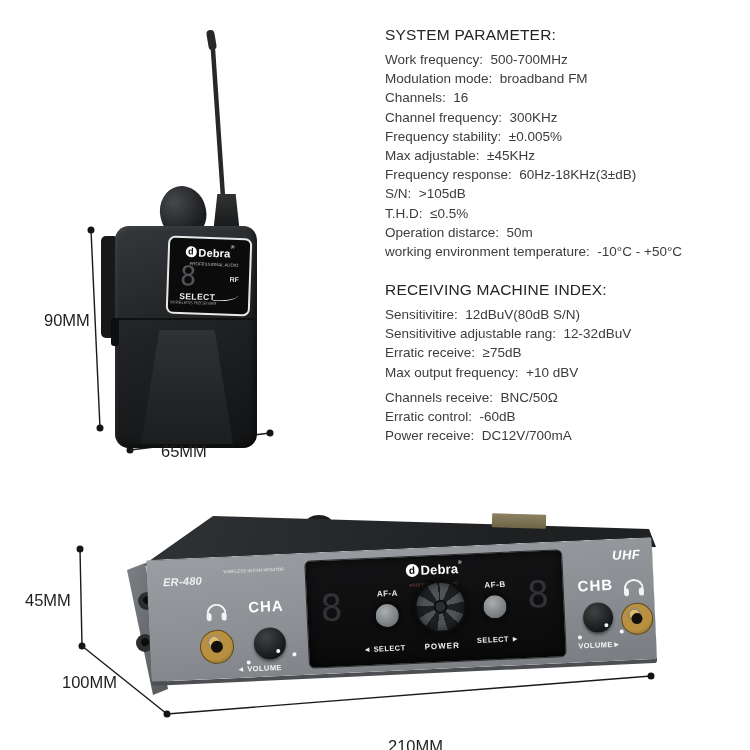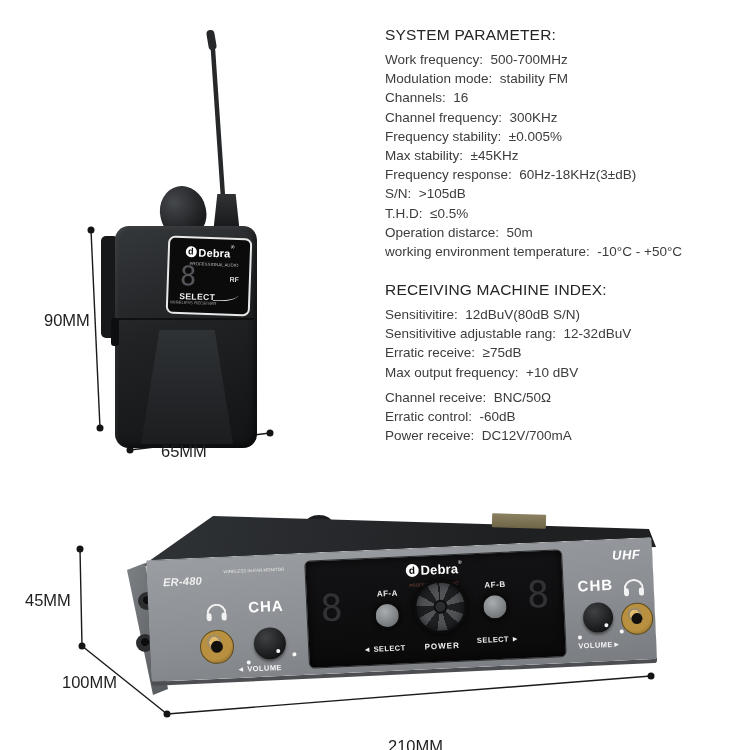--- a/index.html
+++ b/index.html
@@ -228,39 +228,39 @@
       <span class="kdot" style="left:428px;top:94px"></span>
       <span class="kdot" style="left:470px;top:90px"></span>
       <div class="rk-vol" style="left:428px;top:100px">VOLUME►</div>
       <div class="gold-jack" style="left:472px;top:64px;width:32px;height:32px"></div>
     </div>
   </div>
 
   <div class="spec-section" style="top:26px">
     <div class="spec-title">SYSTEM PARAMETER:</div>
     <div class="spec-item">Work frequency:  500-700MHz</div>
-    <div class="spec-item">Modulation mode:  stability FM</div>
+    <div class="spec-item">Modulation mode:  broadband FM</div>
     <div class="spec-item">Channels:  16</div>
     <div class="spec-item">Channel frequency:  300KHz</div>
     <div class="spec-item">Frequency stability:  ±0.005%</div>
-    <div class="spec-item">Max stability:  ±45KHz</div>
+    <div class="spec-item">Max adjustable:  ±45KHz</div>
     <div class="spec-item">Frequency response:  60Hz-18KHz(3±dB)</div>
     <div class="spec-item">S/N:  &gt;105dB</div>
     <div class="spec-item">T.H.D:  ≤0.5%</div>
     <div class="spec-item">Operation distarce:  50m</div>
     <div class="spec-item">working environment temperature:  -10°C - +50°C</div>
   </div>
 
   <div class="spec-section" style="top:281px">
     <div class="spec-title">RECEIVING MACHINE INDEX:</div>
     <div class="spec-item">Sensitivitire:  12dBuV(80dB S/N)</div>
     <div class="spec-item">Sensitivitive adjustable rang:  12-32dBuV</div>
     <div class="spec-item">Erratic receive:  ≥75dB</div>
     <div class="spec-item">Max output frequency:  +10 dBV</div>
   </div>
 
   <div class="spec-section" style="top:388px">
-    <div class="spec-item">Channel receive:  BNC/50Ω</div>
+    <div class="spec-item">Channels receive:  BNC/50Ω</div>
     <div class="spec-item">Erratic control:  -60dB</div>
     <div class="spec-item">Power receive:  DC12V/700mA</div>
   </div>
 
 </div>
 
 </body></html>

